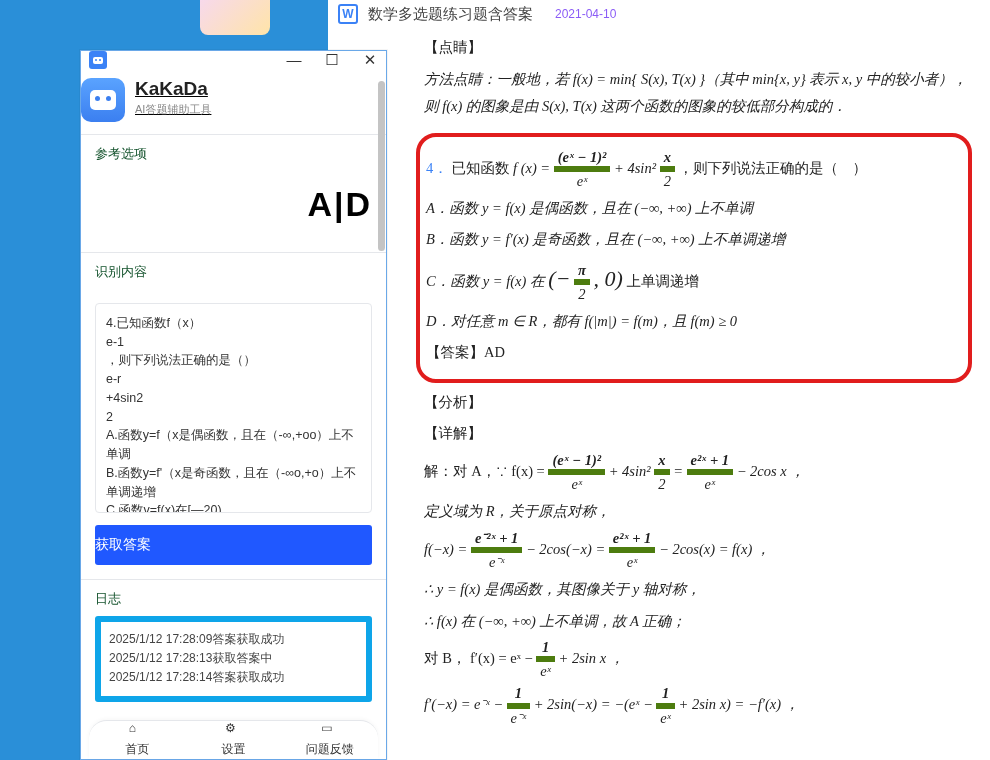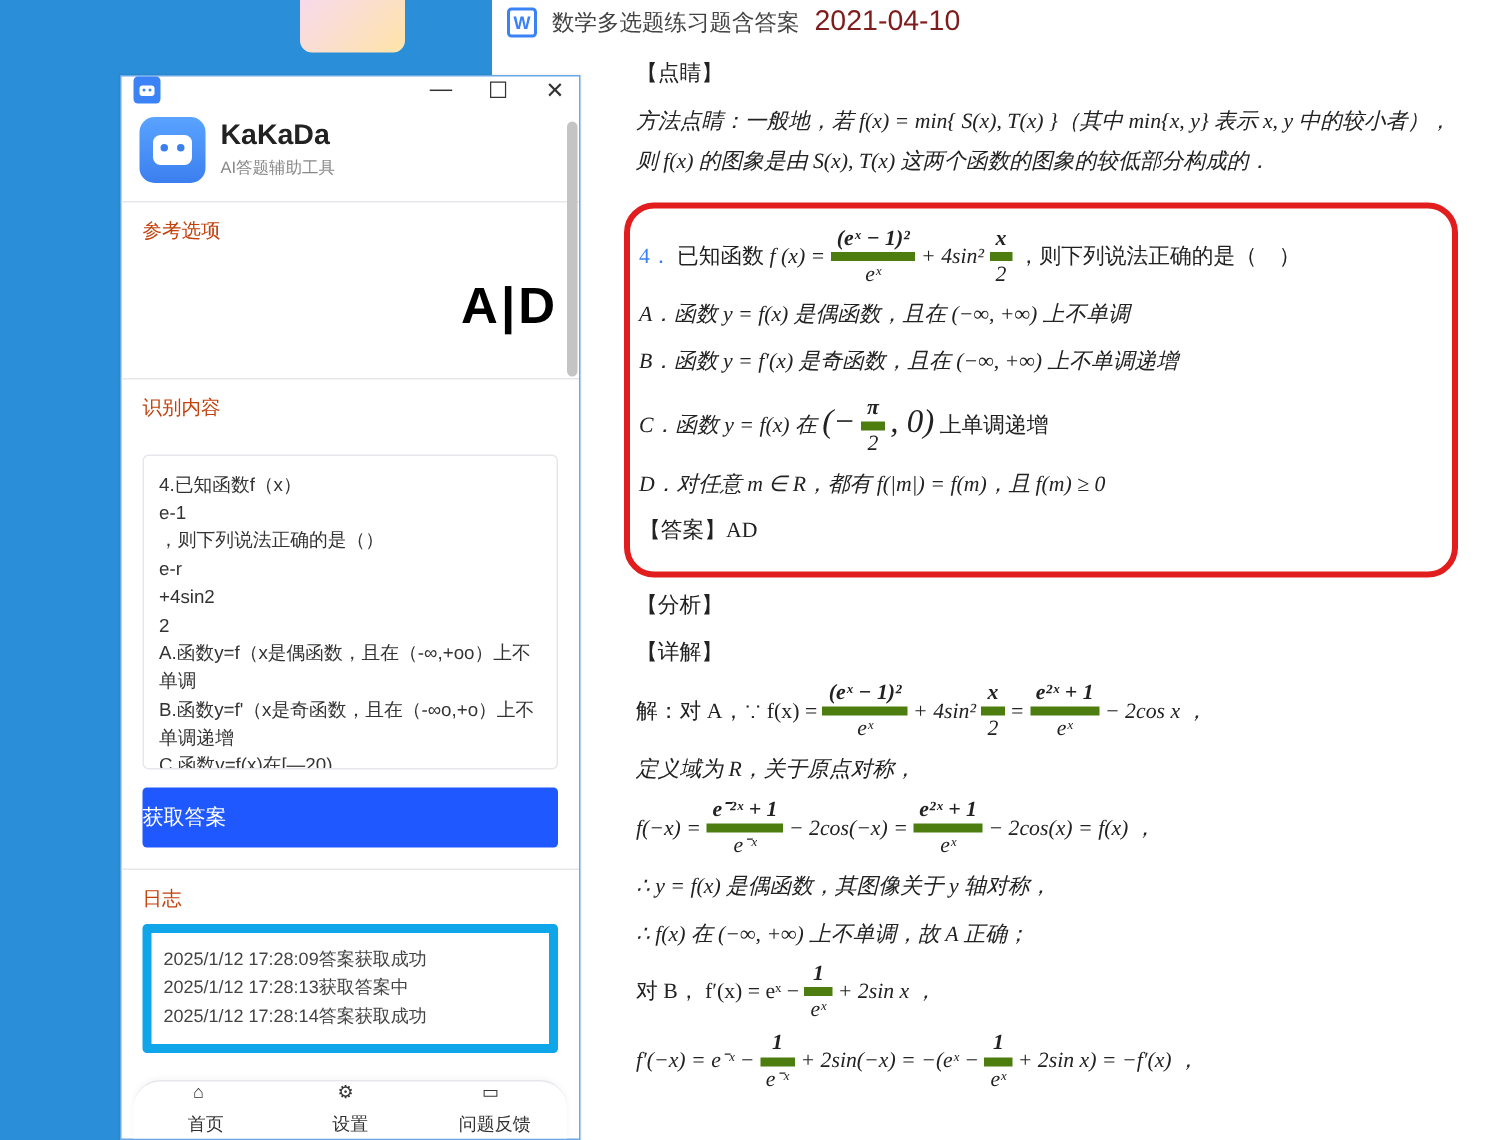--- a/index.html
+++ b/index.html
@@ -6,49 +6,49 @@
 body { font-family:"Microsoft YaHei","Segoe UI",sans-serif; background:#2a8fd8; width:990px; height:760px; overflow:hidden; position:relative; }
 
 
 .bg-deco { position:absolute; left:200px; top:-30px; width:70px; height:65px; background:linear-gradient(135deg,#f5d6ff,#ffe4a8); border-radius:8px; }
 
 
 .doc-panel { position:absolute; left:328px; top:0; width:662px; height:760px; background:#fff; padding:0 18px 0 6px; overflow:hidden; }
 .doc-header { display:flex; align-items:center; gap:10px; padding:4px 0 6px 4px; }
 .doc-icon { width:20px; height:20px; border:2px solid #3b82f6; border-radius:3px; display:flex; align-items:center; justify-content:center; color:#3b82f6; font-weight:bold; font-size:12px; }
 .doc-title { color:#444; font-size:15px;font-family:Liberation Serif, serif; }
-.doc-date { color:#7f1d1d; font-size:19px; }
+.doc-date { color:#8b5cf6; font-size:12px;margin-left:12px; }
 .doc-body { font-size:14.5px; color:#222; line-height:1.9; padding-left:90px; font-family:"SimSun",serif; }
 .doc-body p { margin:4px 0; }
 .math { font-family:"Cambria Math","Times New Roman",serif; font-style:italic; }
 .red-box { border:4px solid #e11d1d; border-radius:20px; padding:8px 18px 8px 6px; margin:12px 0 6px -8px; }
 .q-num { color:#3b82f6; font-weight:normal; }
 .sec-label { font-weight:normal; }
 .frac { display:inline-block; vertical-align:middle; text-align:center; font-family:"Cambria Math","Times New Roman",serif; }
 .frac .n { display:block; border-bottom:6px solid #4d7c0f; padding:0 4px; line-height:1.2;font-weight:bold; }
 .frac .d { display:block; padding:0 4px; line-height:1.3; }
 
 
 .app-win { position:absolute; left:80px; top:50px; width:307px; height:710px; background:#fff; border:1px solid #6aa8e8; box-shadow:0 0 0 1px rgba(0,0,0,0.04); display:flex; flex-direction:column; }
 .titlebar { height:30px; display:flex; align-items:center; justify-content:space-between; padding:0 8px; }
 .tb-left { width:18px; height:18px; background:#3b82f6; border-radius:3px; display:flex; align-items:center; justify-content:center; }
 .tb-left svg { width:12px; height:12px; }
 .tb-ctrl { display:flex; gap:22px; font-size:15px; color:#333; }
 .tb-ctrl span { cursor:pointer; width:16px; text-align:center; }
 
-.app-header { display:flex; align-items:center; gap:10px; padding:8px 12px 12px; }
+.app-header { display:flex; align-items:flex-start; gap:10px; padding:8px 0 12px;text-decoration:underline; }
 .app-logo { width:44px; height:44px; background:linear-gradient(180deg,#5aa3ff,#3b7ff0); border-radius:10px; display:flex; align-items:center; justify-content:center; }
 .app-logo-inner { width:26px; height:20px; background:#fff; border-radius:5px; position:relative; }
 .app-logo-inner::before,.app-logo-inner::after { content:""; position:absolute; width:5px; height:5px; background:#3b7ff0; border-radius:50%; top:6px; }
 .app-logo-inner::before { left:5px; } .app-logo-inner::after { right:5px; }
 .app-name { font-size:19px; font-weight:600; color:#222; }
 .app-sub { font-size:11px; color:#888; margin-top:2px; }
 
 .section { border-top:1px solid #e5e7eb; padding:10px 14px; }
-.section-h { font-size:13px; color:#c2410c; margin-bottom:8px;font-family:Liberation Mono, monospace; }
+.section-h { font-size:13px; color:#14532d; margin-bottom:8px;font-family:Liberation Mono, monospace; }
 .answer-big { font-size:34px; font-weight:800; text-align:right; padding:14px 0 18px; letter-spacing:2px; font-family:Arial,sans-serif; }
 
 .ocr-box { border:1px solid #e5e7eb; border-radius:4px; padding:10px 10px; font-size:12.5px; color:#333; line-height:1.5; max-height:210px; overflow:hidden; background:#fff;margin-top:22px; }
 .ocr-box div { white-space:pre-wrap; }
 
 .btn-primary { background:#2058ff; color:#fff; font-size:14px; text-align:left; padding:11px 0; margin-top:12px; border-radius:3px; cursor:pointer; }
 
 .log-box { border:6px solid #0ea5e9; border-radius:3px; padding:8px 8px; font-size:12px; color:#444; background:#fff; }
 .log-box div { line-height:1.6; }
 

